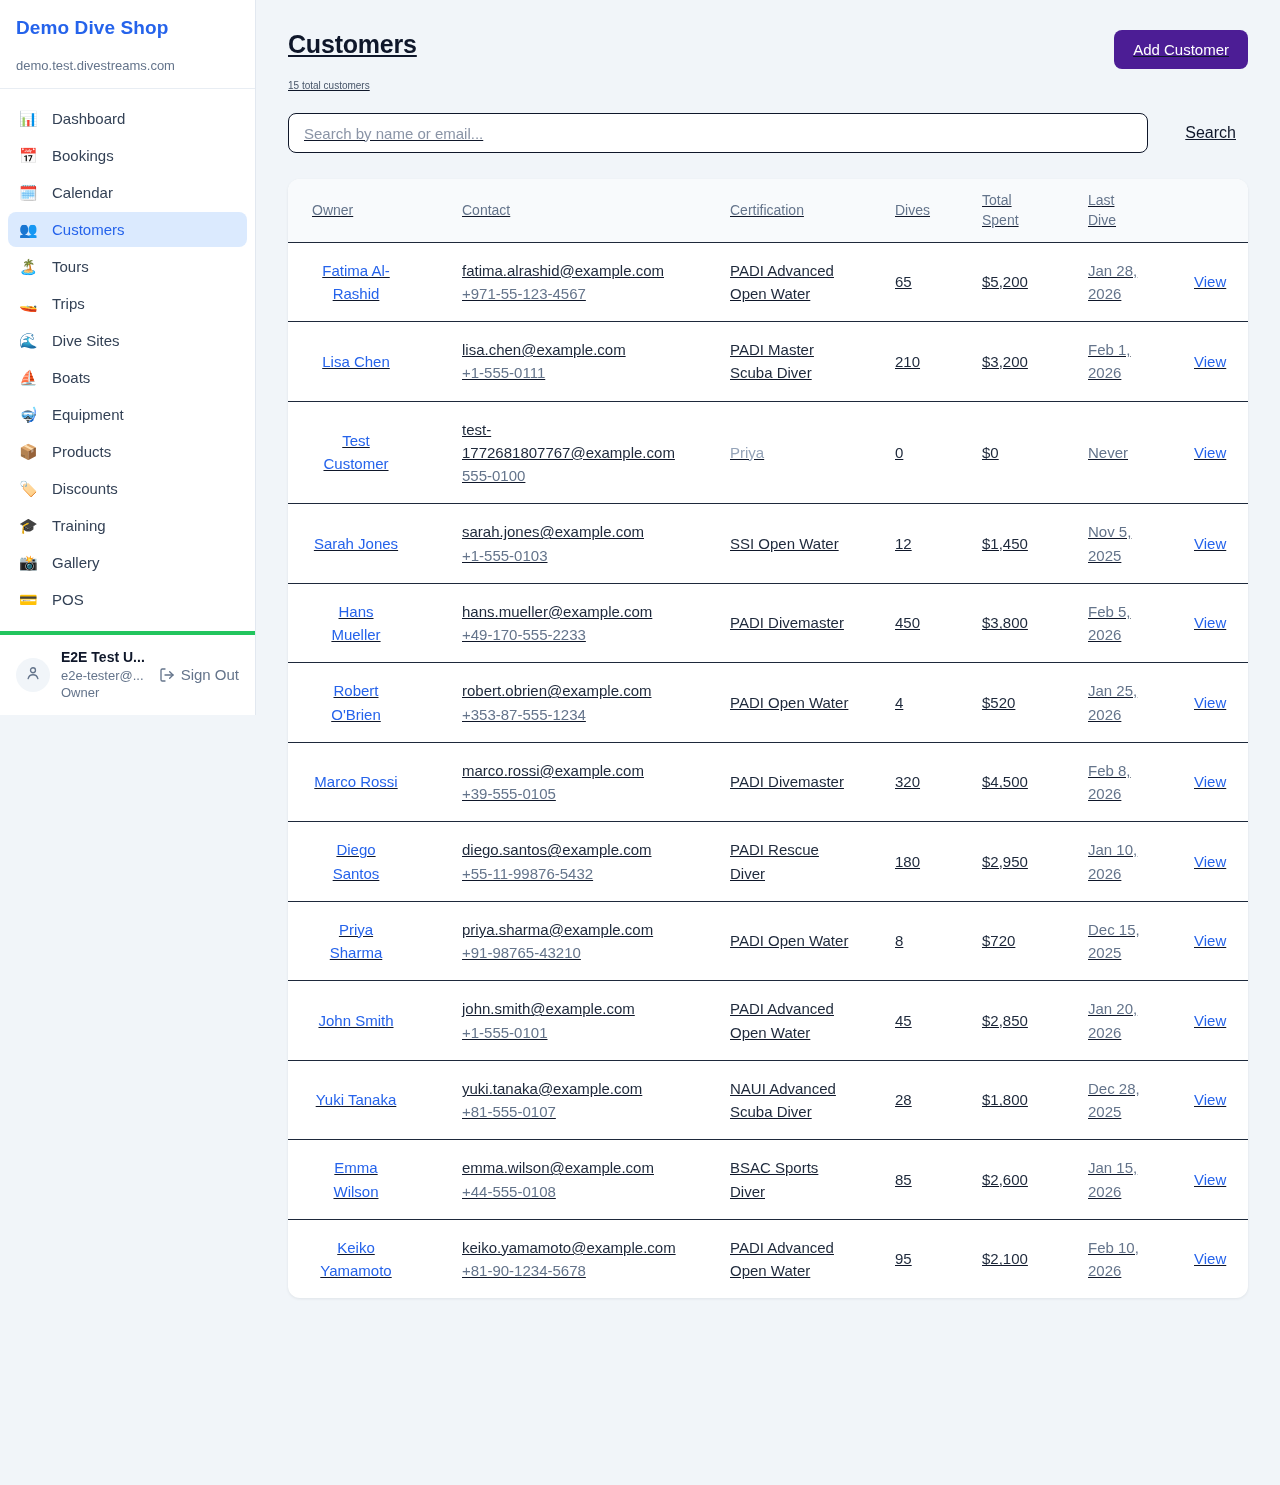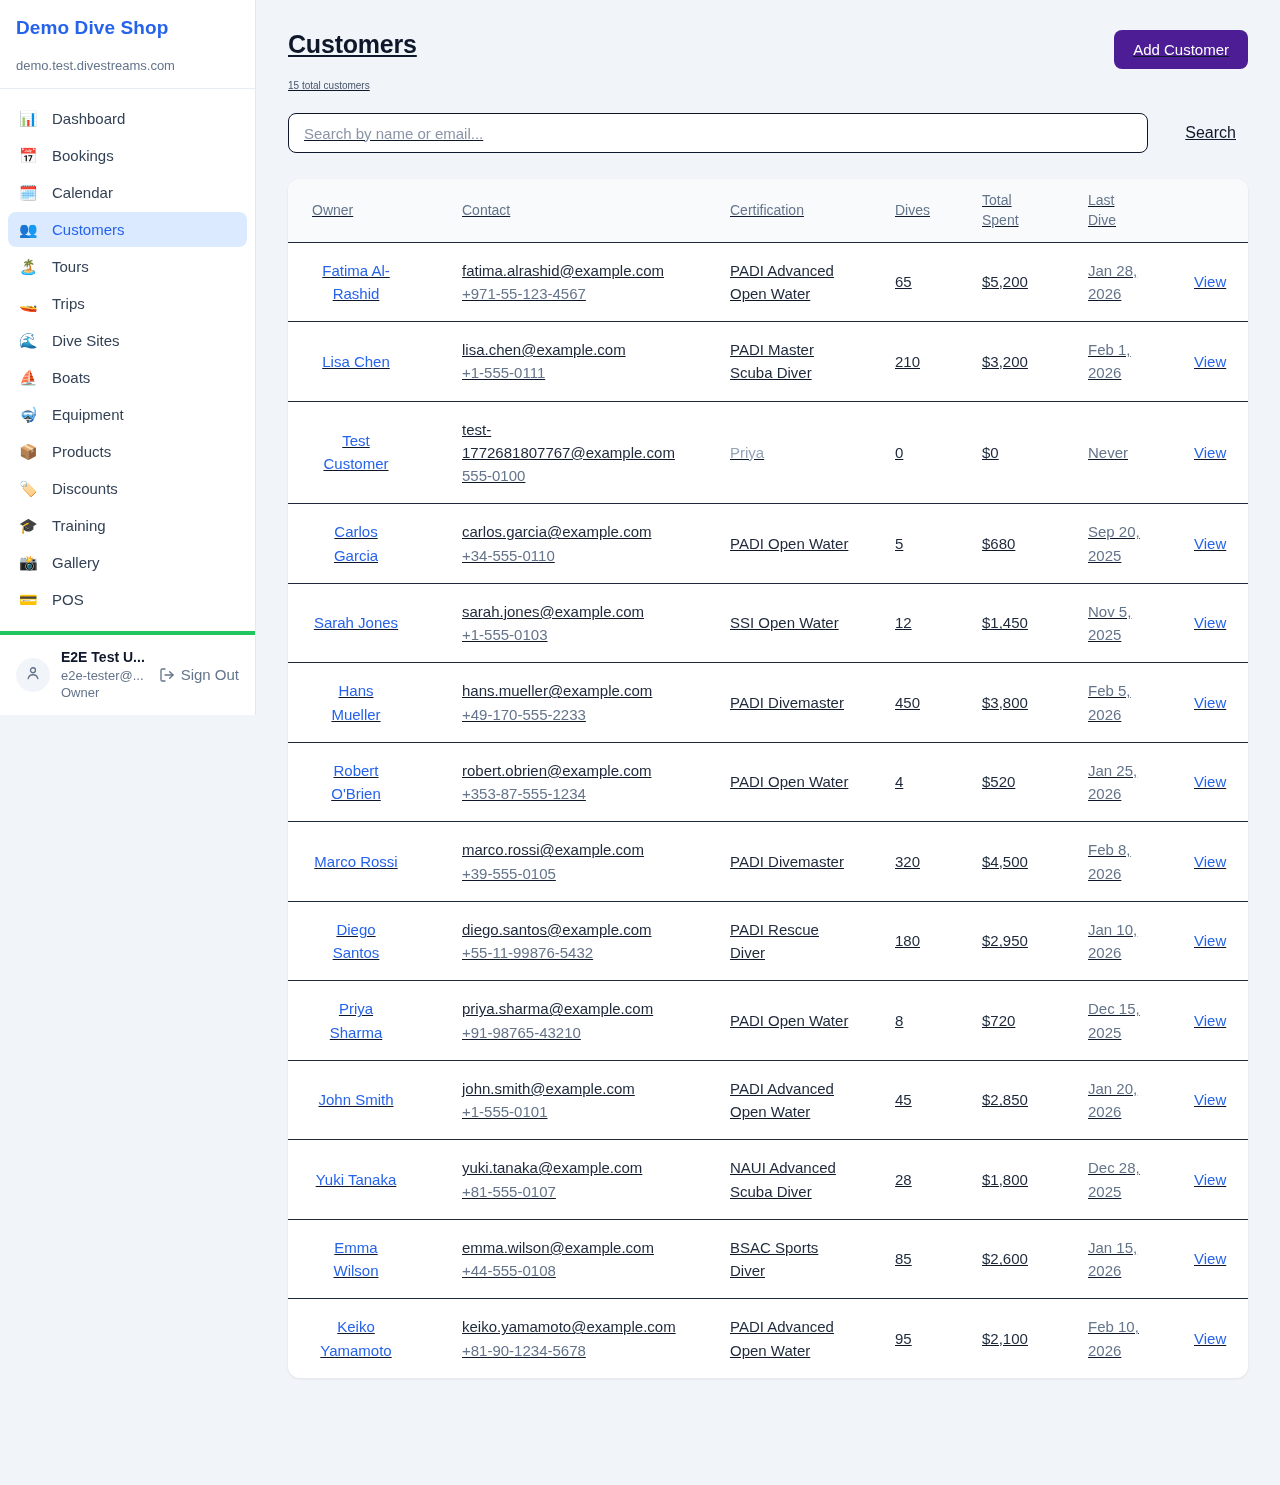--- a/index.html
+++ b/index.html
@@ -263,32 +263,20 @@
                 <div class="email-line">test-1772681807767@example.com</div>
                 <div class="phone-line">555-0100</div>
               </td>
               <td class="c-cert cert-none">Priya</td>
               <td class="c-dives">0</td>
               <td class="c-spent">$0</td>
               <td class="c-last">Never</td>
               <td class="c-view"><a class="view-link">View</a></td>
             </tr>
             <tr>
-              <td class="c-name"><a class="name-link">Carlos Garcia</a></td>
-              <td class="c-contact">
-                <div class="email-line">carlos.garcia@example.com</div>
-                <div class="phone-line">+34-555-0110</div>
-              </td>
-              <td class="c-cert">PADI Open Water</td>
-              <td class="c-dives">5</td>
-              <td class="c-spent">$680</td>
-              <td class="c-last">Sep 20, 2025</td>
-              <td class="c-view"><a class="view-link">View</a></td>
-            </tr>
-            <tr>
               <td class="c-name"><a class="name-link">Sarah Jones</a></td>
               <td class="c-contact">
                 <div class="email-line">sarah.jones@example.com</div>
                 <div class="phone-line">+1-555-0103</div>
               </td>
               <td class="c-cert">SSI Open Water</td>
               <td class="c-dives">12</td>
               <td class="c-spent">$1,450</td>
               <td class="c-last">Nov 5, 2025</td>
               <td class="c-view"><a class="view-link">View</a></td>

